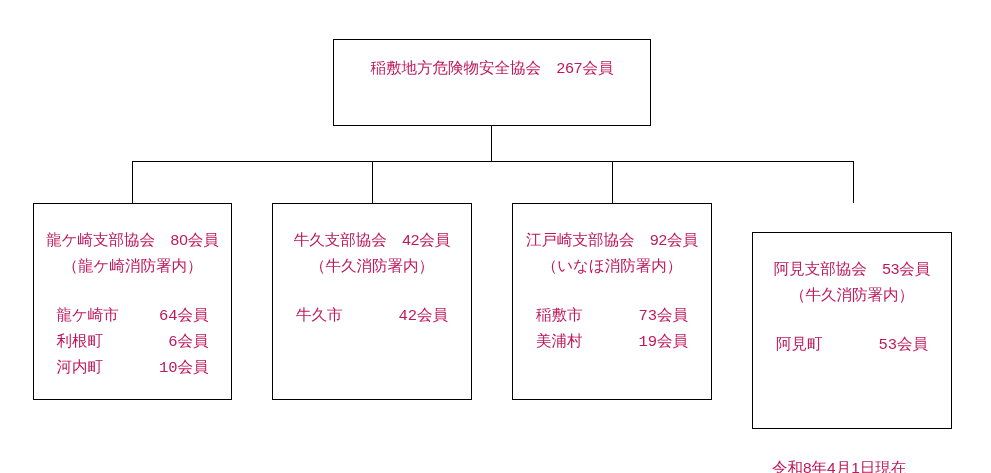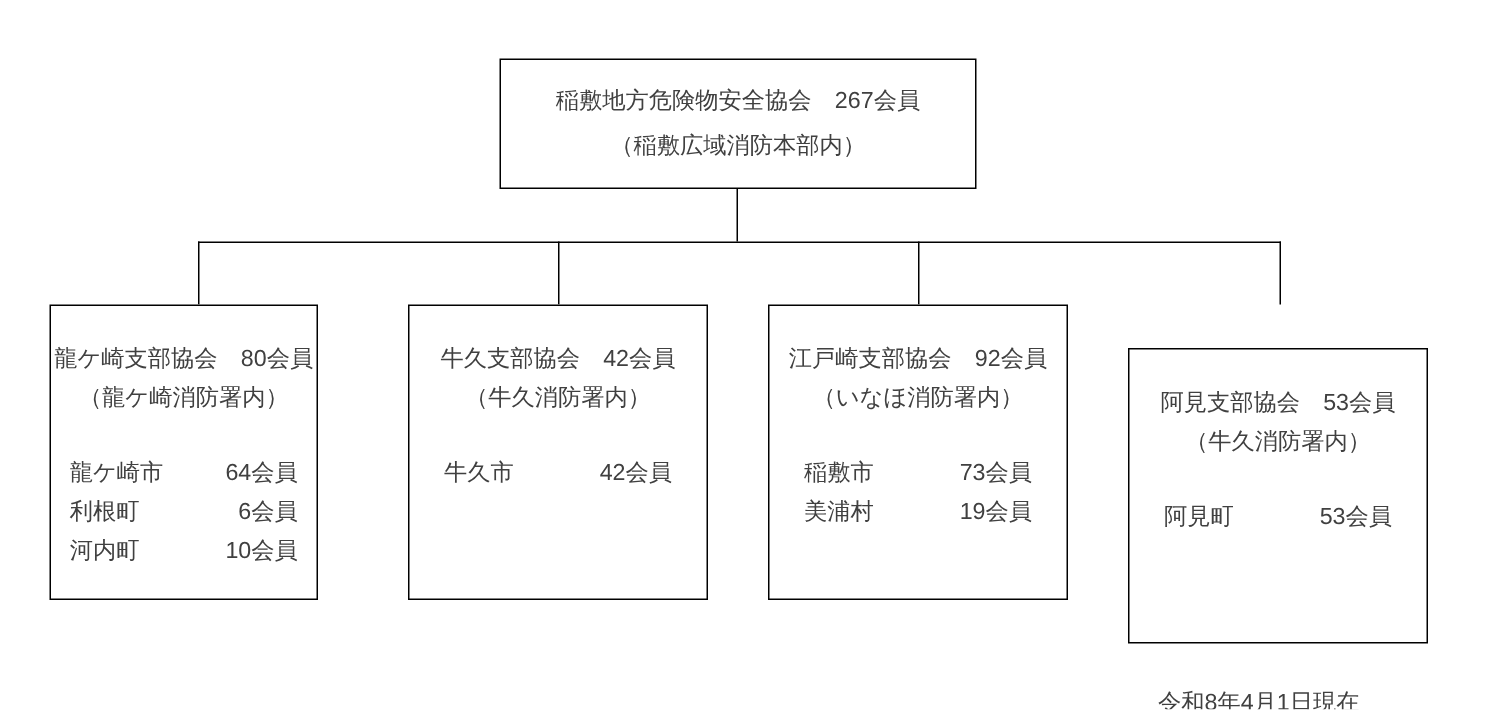--- a/index.html
+++ b/index.html
@@ -6,21 +6,21 @@
     margin: 0;
     padding: 0;
     background: #ffffff;
   }
   .canvas {
     position: relative;
     width: 991px;
     height: 473px;
     background: #ffffff;
     font-family: "Liberation Sans", sans-serif;
-    color: #404040;
+    color: #be185d;
     font-size: 15.5px;
     overflow: hidden;
   }
   .box {
     position: absolute;
     border: 1px solid #000000;
     background: #ffffff;
     box-sizing: border-box;
   }
   .root-box {
@@ -29,25 +29,25 @@
     padding-top: 13px;
     text-align: center;
   }
   .root-box .line { line-height: 30px; white-space: nowrap; }
   .branch-box {
     top: 203px; height: 197px;
     padding-top: 23px;
     text-align: center;
   }
   .branch-box .line { line-height: 26px; white-space: nowrap; }
-  .b1 { left: 33px;  width: 179px; }
+  .b1 { left: 33px;  width: 199px; }
   .b2 { left: 272px; width: 200px; }
   .b3 { left: 512px; width: 200px; }
   .b4 { left: 752px; width: 200px; margin-top: 29px; }
-  .members { margin-top: 24px; }
+  .members { margin-top: 24px; font-family: Liberation Mono, monospace; }
   .member-row {
     display: flex;
     justify-content: center;
     gap: 18px;
     line-height: 26px;
     white-space: nowrap;
   }
   .m-name  { width: 72px; text-align: left; }
   .m-count { width: 62px; text-align: right; }
   .connector {
@@ -60,21 +60,20 @@
     white-space: nowrap;
   }
 </style>
 </head>
 <body>
 
 <div class="canvas">
 
   <div class="box root-box">
     <div class="line">稲敷地方危険物安全協会　267会員</div>
-    <div class="line">（稲敷広域消防本部内）</div>
   </div>
 
   <div class="connector" style="left:491px; top:126px; width:1px; height:35px;"></div>
   <div class="connector" style="left:132px; top:161px; width:722px; height:1px;"></div>
   <div class="connector" style="left:132px; top:161px; width:1px; height:42px;"></div>
   <div class="connector" style="left:372px; top:161px; width:1px; height:42px;"></div>
   <div class="connector" style="left:612px; top:161px; width:1px; height:42px;"></div>
   <div class="connector" style="left:853px; top:161px; width:1px; height:42px;"></div>
 
   <div class="box branch-box b1">

